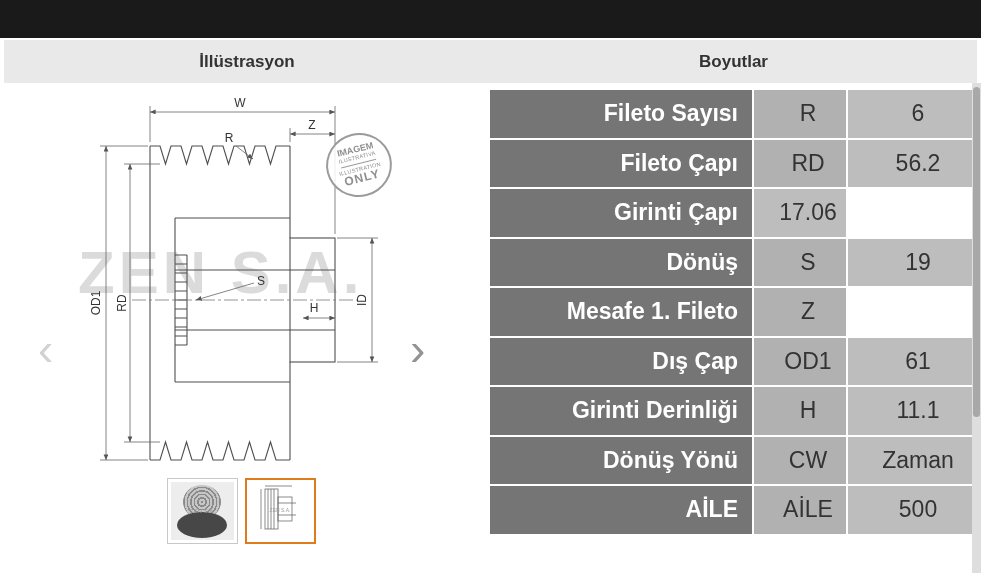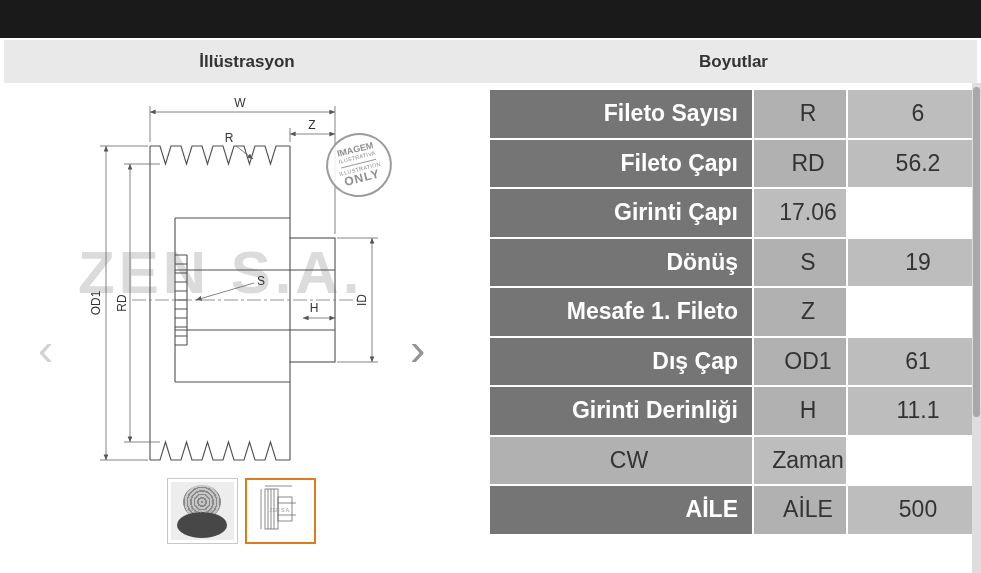--- a/index.html
+++ b/index.html
@@ -172,20 +172,21 @@
     <div class="cell label">Dış Çap</div>
     <div class="cell code">OD1</div>
     <div class="cell value">61</div>
   </div>
   <div class="row">
     <div class="cell label">Girinti Derinliği</div>
     <div class="cell code">H</div>
     <div class="cell value">11.1</div>
   </div>
   <div class="row">
+    <div class="cell label">Dönüş Yönü</div>
     <div class="cell code">CW</div>
     <div class="cell value">Zaman</div>
   </div>
   <div class="row">
     <div class="cell label">AİLE</div>
     <div class="cell code">AİLE</div>
     <div class="cell value">500</div>
   </div>
 </div>
 

